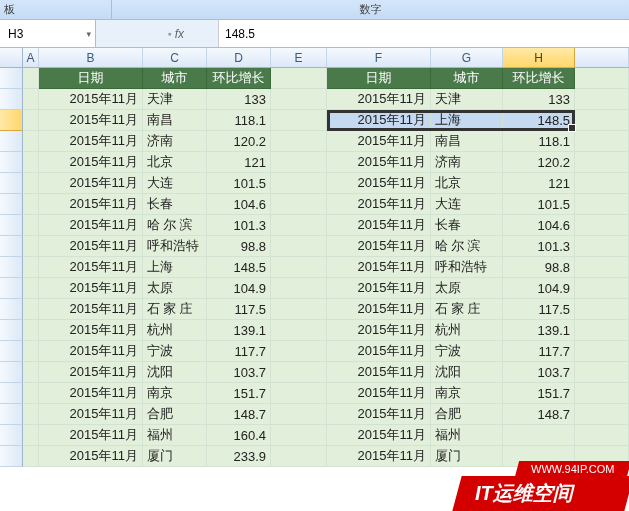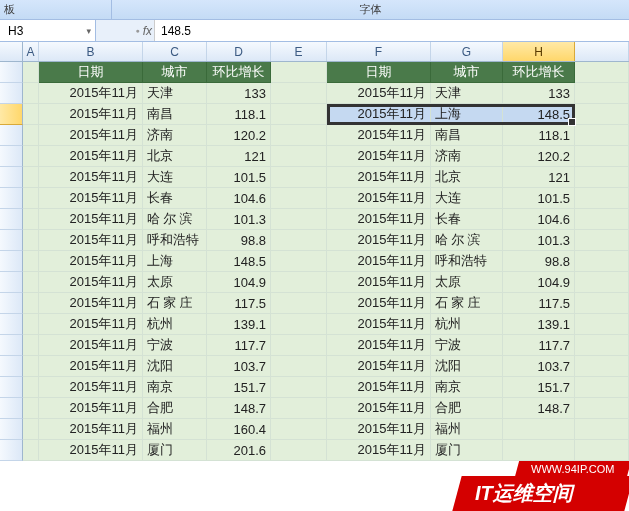--- a/index.html
+++ b/index.html
@@ -2,21 +2,21 @@
 <html><head>
   <meta charset="utf-8">
   <style>
     * { margin: 0; padding: 0; box-sizing: border-box; }
     body { font-family: "Microsoft YaHei", Arial, sans-serif; font-size: 12px; background: #fff; width: 629px; height: 511px; overflow: hidden; position: relative; }
     
     .ribbon-bar { height: 20px; background: linear-gradient(#d5e6fb, #c4dbf5); border-bottom: 1px solid #a3bde3; display: flex; align-items: center; font-size: 11px; color: #3b3b3b; }
     .ribbon-item { padding: 0 6px; border-left: 1px solid #a3bde3; height: 100%; display: flex; align-items: center; flex:1; justify-content: center; }
     .ribbon-item:first-child { flex:0.2; justify-content:flex-start; padding-left:4px; border-left:none;}
     
-    .formula-bar { height: 22px; background: #e8f0fa; border-bottom: 1px solid #a3bde3; display: flex; align-items: center; }
+    .formula-bar { height: 28px; background: #e8f0fa; border-bottom: 1px solid #a3bde3; display: flex; align-items: center; gap: 32px; }
     .name-box { width: 96px; height: 100%; border-right: 1px solid #a3bde3; display: flex; align-items: center; padding-left: 8px; background: #fff; position: relative; }
     .name-box::after { content: "▾"; position: absolute; right: 4px; font-size: 9px; color: #666; }
     .fx-label { width: 58px; text-align: right; padding-right: 2px; font-style: italic; color: #666; display: flex; align-items: center; justify-content: flex-end; gap: 3px; }
     .fx-label::before { content: "●"; color: #999; font-size: 7px; }
     .formula-input { flex: 1; height: 100%; padding-left: 6px; display: flex; align-items: center; background: #fff; border-left: 1px solid #ccc; }
     
     .grid-wrap { position: relative; }
     
     .col-headers { display: flex; height: 20px; background: linear-gradient(#f5f9fe, #dce8f7); border-bottom: 1px solid #9eb6ce; }
     .corner { width: 23px; border-right: 1px solid #9eb6ce; background: linear-gradient(#f5f9fe, #dce8f7); }
@@ -43,21 +43,21 @@
     .watermark { position: absolute; right: 0; bottom: 0; z-index: 10; pointer-events: none; }
     .wm-tag { background: #d40000; color: #fff; transform: skewX(-15deg); padding: 2px 14px; font-size: 11px; display: inline-block; margin-bottom: -2px; margin-left: 60px; }
     .wm-main { background: #d40000; color: #fff; transform: skewX(-15deg); padding: 4px 28px 4px 18px; font-size: 20px; font-weight: bold; font-style: italic; display: block; }
     .wm-tag span, .wm-main span { display:inline-block; transform: skewX(15deg); }
   </style>
 </head>
 <body>
 
 <div class="ribbon-bar">
   <div class="ribbon-item">板</div>
-  <div class="ribbon-item">字体</div>
+  <div class="ribbon-item">数字</div>
 </div>
 
 <div class="formula-bar">
   <div class="name-box">H3</div>
   <div class="fx-label">fx</div>
   <div class="formula-input">148.5</div>
 </div>
 
 <div class="grid-wrap">
   <div class="col-headers">
@@ -287,21 +287,21 @@
         <div class="cell cF right">2015年11月</div>
         <div class="cell cG left">福州</div>
         <div class="cell cH right"></div>
         <div class="cell cRest"></div>
       </div>
       <div class="row">
         <div class="row-h"></div>
         <div class="cell cA"></div>
         <div class="cell cB right">2015年11月</div>
         <div class="cell cC left">厦门</div>
-        <div class="cell cD right">201.6</div>
+        <div class="cell cD right">233.9</div>
         <div class="cell cE"></div>
         <div class="cell cF right">2015年11月</div>
         <div class="cell cG left">厦门</div>
         <div class="cell cH right"></div>
         <div class="cell cRest"></div>
       </div>
     </div>
   <div class="selection-box" style="left:327px; top:62px; width:248px; height:21px;"></div>
 </div>
 

